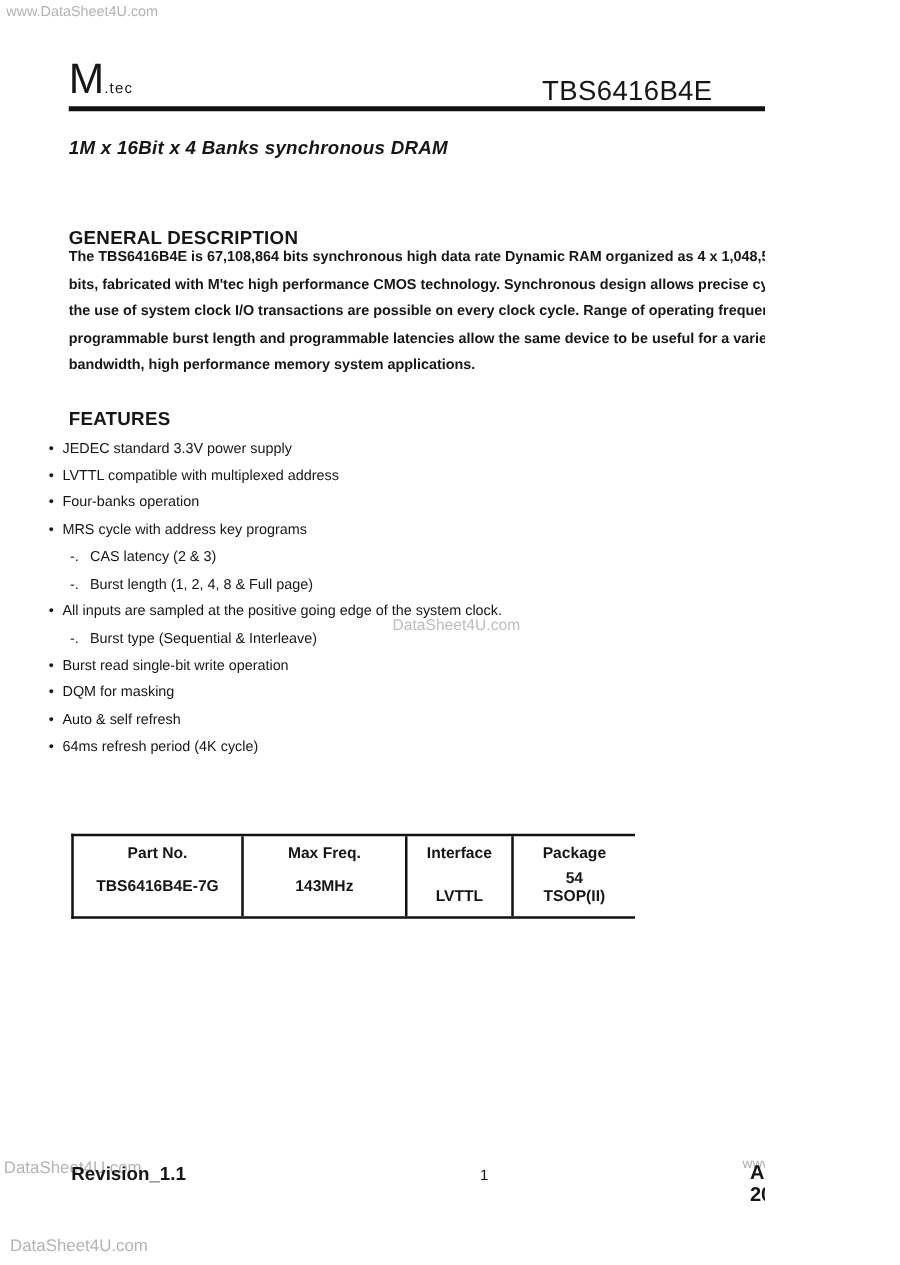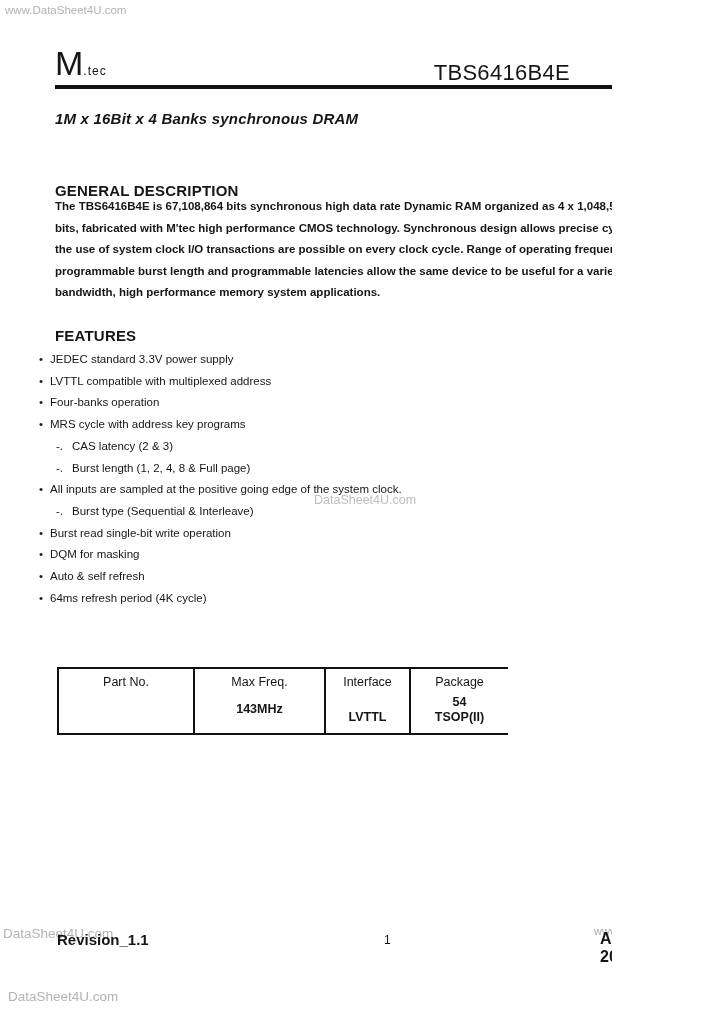--- a/index.html
+++ b/index.html
@@ -41,21 +41,21 @@
 
   .otable{
     position:absolute;left:57px;top:667px;width:451px;height:68px;
     display:flex;border:2px solid #111;border-right:none;box-sizing:border-box;
   }
   .ocol{display:flex;flex-direction:column;border-right:2px solid #111;box-sizing:border-box;}
   .ocol.c0{width:136px;}
   .ocol.c1{width:131px;}
   .ocol.c2{width:85px;gap:16px;}
   .ocol.c3{flex:1;border-right:none;}
-  .ohead{font-weight:normal;font-size:12.5px;text-align:center;padding-top:6px;}
+  .ohead{font-weight:bold;font-size:12.5px;text-align:center;padding-top:6px;}
   .oval{
     font-weight:bold;font-size:12.5px;text-align:center;flex:1;
     display:flex;align-items:center;justify-content:center;
     white-space:pre-line;line-height:15px;padding-bottom:3px;
   }
 
   .f-rev{position:absolute;left:57px;top:931px;font-size:15px;font-weight:bold;}
   .f-page{position:absolute;left:384px;top:933px;font-size:12px;}
   .f-date{position:absolute;left:600px;top:930px;font-size:16px;font-weight:bold;}
 </style>
@@ -95,20 +95,21 @@
     <div class="feat"><span class="b">•</span><span>64ms refresh period (4K cycle)</span></div>
   </div>
 
   <div class="wm wm-mid">DataSheet4U.com</div>
   <div class="wm wm-edge">DataSheet4U.com</div>
 
 
   <div class="otable">
     <div class="ocol c0">
       <div class="ohead">Part No.</div>
+      <div class="oval">TBS6416B4E-7G</div>
     </div>
     <div class="ocol c1">
       <div class="ohead">Max Freq.</div>
       <div class="oval">143MHz</div>
     </div>
     <div class="ocol c2">
       <div class="ohead">Interface</div>
       <div class="oval">LVTTL</div>
     </div>
     <div class="ocol c3">

